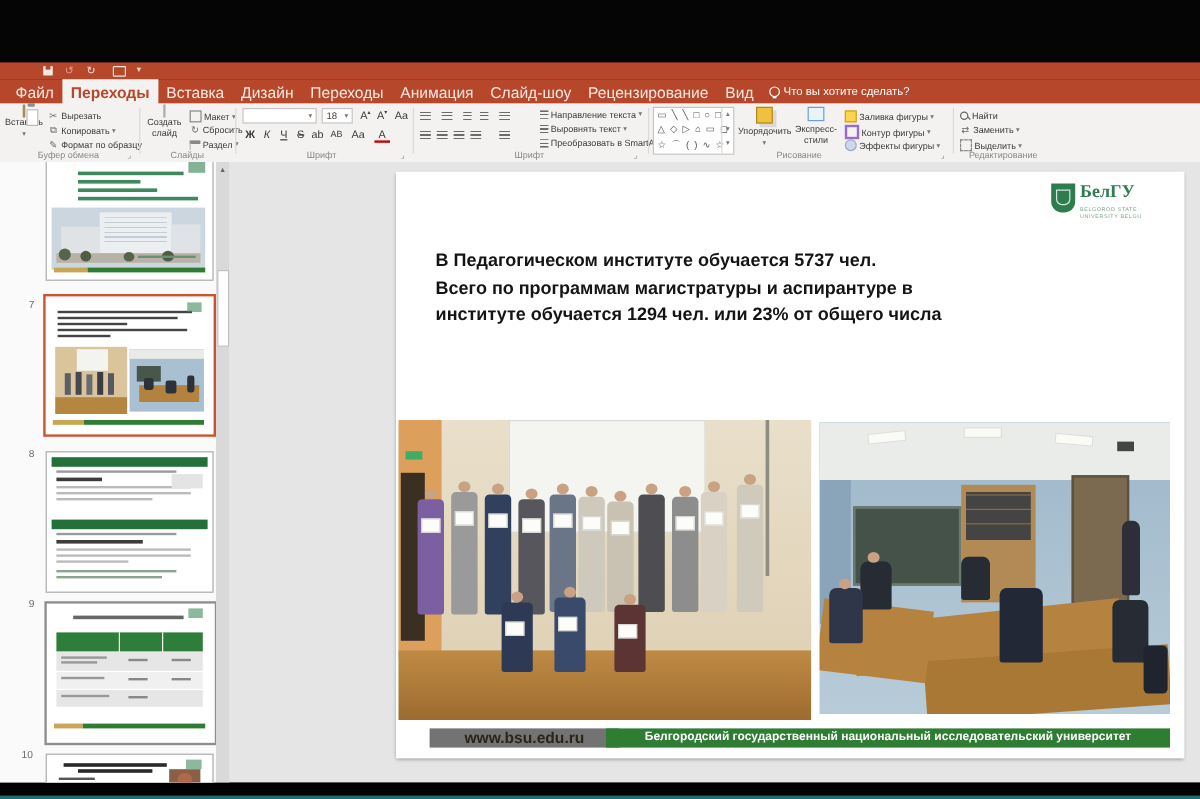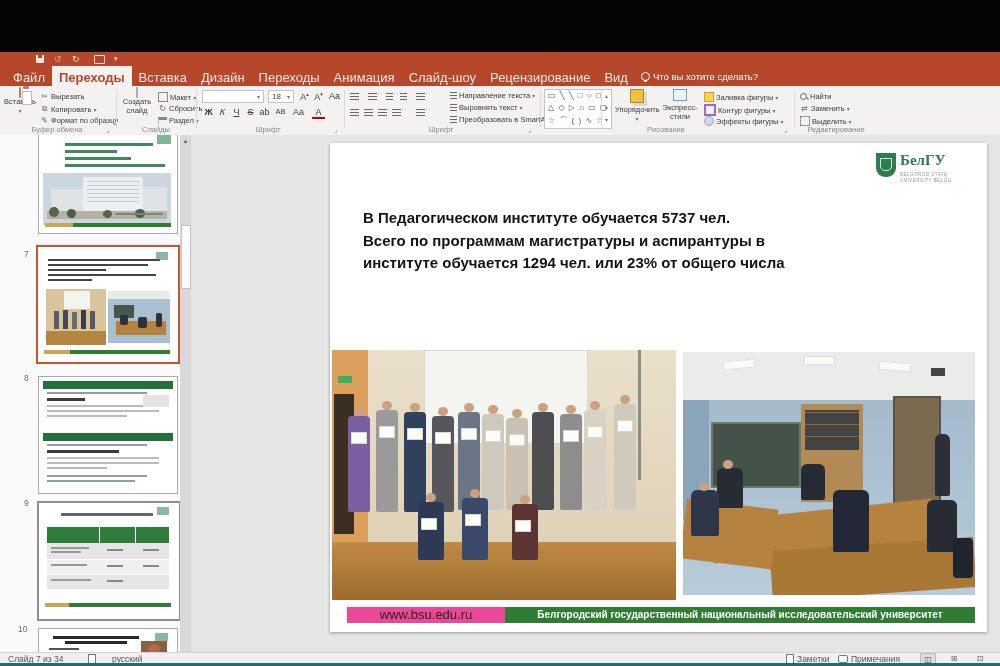--- a/index.html
+++ b/index.html
@@ -69,22 +69,22 @@
   .shield{position:absolute;left:0;top:3px;width:20px;height:24px;background:#2e7d4f;border-radius:0 0 9px 9px;}
   .shield:after{content:"";position:absolute;left:4px;top:5px;right:4px;bottom:6px;border:1px solid rgba(255,255,255,.8);border-radius:0 0 5px 5px;}
   #logo .nm{position:absolute;left:24px;top:2px;font-family:"Liberation Serif","DejaVu Serif",serif;font-weight:bold;font-size:15px;color:#2e7d4f;}
   #logo .s1,#logo .s2{position:absolute;left:24px;font-size:4.5px;color:#7fa78f;letter-spacing:.5px;}
   #logo .s1{top:22px;} #logo .s2{top:28px;}
   .photo{position:absolute;overflow:hidden;}
   .p{position:absolute;border-radius:4px 4px 2px 2px;}
   .p:before{content:"";position:absolute;top:-9px;left:50%;margin-left:-5px;width:10px;height:9px;border-radius:50%;background:#c9a183;}
   .p.c:after{content:"";position:absolute;top:16px;left:3px;width:14px;height:10px;background:#fcfcf9;border:1px solid #d8d8d2;}
   .blob{position:absolute;background:#262b34;border-radius:6px 6px 2px 2px;}
-  #footer-gold{position:absolute;left:17px;top:464px;width:158px;height:16px;background:#ec4899;text-align:center;
-               font-weight:normal;font-size:13px;color:#2b2517;line-height:16px;}
+  #footer-gold{position:absolute;left:28px;top:464px;width:158px;height:16px;background:#737373;text-align:center;
+               font-weight:bold;font-size:13px;color:#2b2517;line-height:16px;}
   #footer-green{position:absolute;left:175px;top:464px;width:470px;height:16px;background:#2e7d33;text-align:center;
                font-weight:bold;font-size:10px;color:#fff;line-height:16px;white-space:nowrap;}
   
   #statusbar{left:0;top:652px;width:1000px;height:11px;background:#f0f0f0;border-top:1px solid #d5d5d5;font-size:8.5px;color:#555;}
   #statusbar .it{position:absolute;top:1px;white-space:nowrap;display:flex;align-items:center;gap:3px;}
   .icon-page{width:6px;height:8px;border:1px solid #777;background:#fff;}
   .icon-bubble{position:relative;width:8px;height:6px;border:1px solid #777;border-radius:2px;background:#fff;}
   .icon-bubble:after{content:"";position:absolute;left:1px;top:6px;border-left:2px solid transparent;border-right:2px solid transparent;border-top:2px solid #777;}
   .vbtn{position:absolute;top:0;width:16px;height:11px;text-align:center;font-size:8px;color:#555;line-height:11px;}
   .vbtn.sel{background:#dcdcdc;border:1px solid #bbb;box-sizing:border-box;}
@@ -392,21 +392,21 @@
     <div id="slide">
       <div id="logo">
         <span class="shield"></span>
         <span class="nm">БелГУ</span>
         <span class="s1">BELGOROD STATE</span>
         <span class="s2">UNIVERSITY BELGU</span>
       </div>
 
       <div id="slide-text">
         <div>В Педагогическом институте обучается 5737 чел.</div>
-        <div>Всего по программам магистратуры и аспирантуры в</div>
+        <div>Всего по программам магистратуры и аспирантуре в</div>
         <div>институте обучается 1294 чел. или 23% от общего числа</div>
       </div>
 
       <div class="photo" style="left:2px;top:207px;width:344px;height:250px;background:linear-gradient(#e9dfca,#ddceb1);">
         <div class="bar" style="left:0;top:0;width:36px;height:200px;background:#dc9f5c;"></div>
         <div class="bar" style="left:2px;top:44px;width:20px;height:140px;background:#3b2f22;"></div>
         <div class="bar" style="left:6px;top:26px;width:14px;height:7px;background:#3fae62;"></div>
         <div class="bar" style="left:92px;top:0;width:162px;height:92px;background:#f4f4f1;border:1px solid #d8d8d4;"></div>
         <div class="bar" style="left:306px;top:0;width:3px;height:130px;background:#8f8c84;"></div>
         <div class="bar" style="left:0;top:192px;width:344px;height:58px;background:linear-gradient(#c08a45,#9c6c2e);"></div>
@@ -452,33 +452,15 @@
         <div class="bar" style="left:40px;top:108px;width:10px;height:9px;background:#c9a183;border-radius:50%;"></div>
         <div class="bar" style="left:16px;top:130px;width:10px;height:9px;background:#c9a183;border-radius:50%;"></div>
         <div class="bar" style="left:270px;top:186px;width:20px;height:40px;background:#20242e;border-radius:4px;"></div>
       </div>
 
       <div id="footer-gold">www.bsu.edu.ru</div>
       <div id="footer-green">Белгородский государственный национальный исследовательский университет</div>
     </div>
   </div>
 
-  <div class="abs" id="statusbar">
-    <span class="it" style="left:8px;">Слайд 7 из 34</span>
-    <span class="it" style="left:88px;">
-        <span class="icon-page"></span>
-      </span>
-    <span class="it" style="left:112px;">русский</span>
-    <span class="it" style="left:786px;">
-      <span class="icon-page"></span>
-      <span>Заметки</span>
-    </span>
-    <span class="it" style="left:838px;">
-      <span class="icon-bubble"></span>
-      <span>Примечания</span>
-    </span>
-    <span class="vbtn sel" style="left:920px;">◫</span>
-    <span class="vbtn" style="left:946px;">⊞</span>
-    <span class="vbtn" style="left:972px;">⊡</span>
-  </div>
 
   <div class="abs" id="bottom-strip"></div>
 </div>
 
 </body></html>

